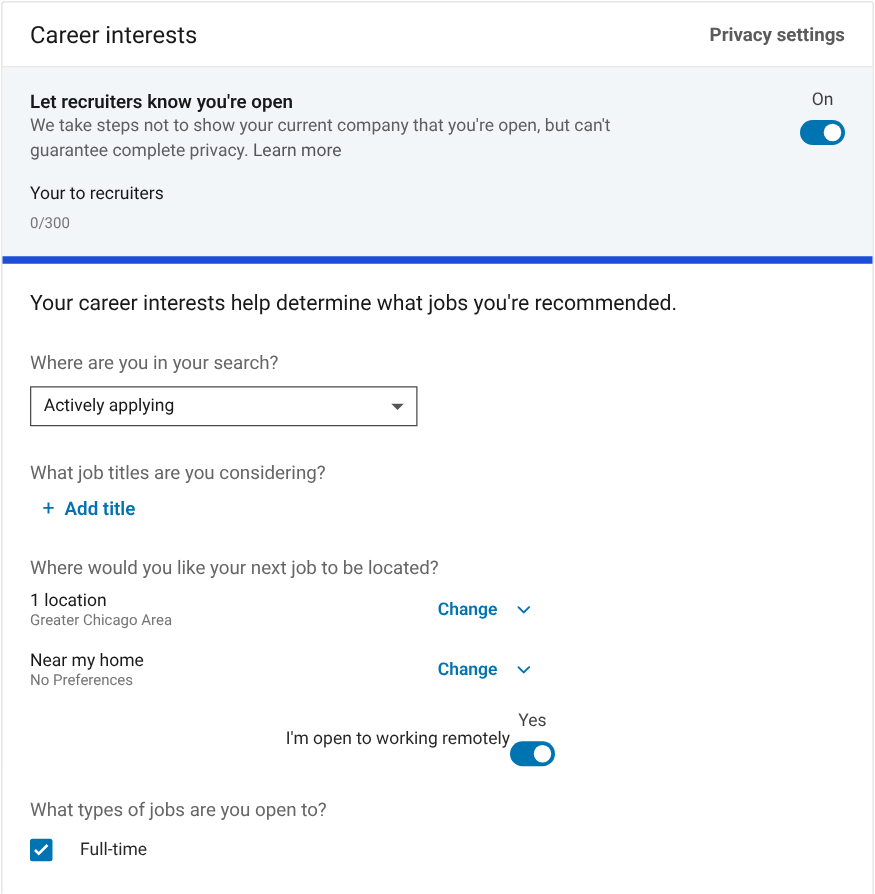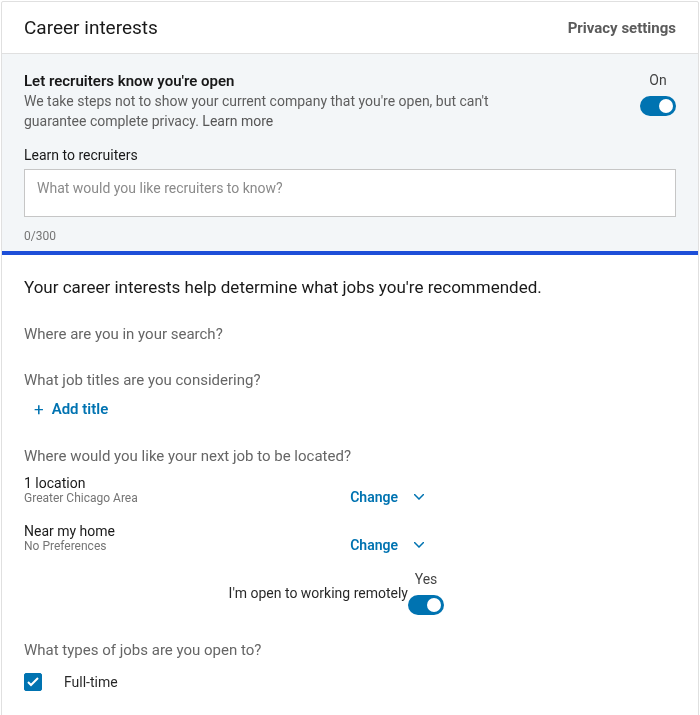--- a/index.html
+++ b/index.html
@@ -30,22 +30,22 @@
   }
   .privacy-link {
     font-size: 15px;
     color: #5b5b5b;
     font-weight: 700;
     cursor: pointer;
     text-align: center;
   }
   .gray-section {
     background: #f3f6f8;
-    padding: 18px 22px 8px 22px;
-    border-bottom: 4px solid #1d4ed8;
+    padding: 18px 22px 20px 22px;
+    border-bottom: 6px solid #1d4ed8;
   }
   .row-toggle {
     display: flex;
     justify-content: space-between;
     align-items: flex-start;
     gap: 20px;
   }
   .open-title {
     font-size: 15px;
     font-weight: 600;
@@ -160,21 +160,21 @@
     color: #0073b1;
     font-size: 15px;
     font-weight: 600;
     margin-left: 10px;
     cursor: pointer;
   }
   .plus-icon { font-size: 17px; font-weight: 400; }
   .loc-row {
     display: flex;
     justify-content: space-between;
-    align-items: flex-end;
+    align-items: center;
     width: 400px;
     margin-bottom: 18px;
   }
   .loc-title {
     font-size: 14px;
     color: rgba(0,0,0,0.9);
   }
   .loc-sub {
     font-size: 12px;
     color: #757575;
@@ -248,30 +248,35 @@
         <div class="open-desc">
           <span>We take steps not to show your current company that you're open, but can't guarantee complete privacy. </span><span class="learn-more">Learn more</span>
         </div>
       </div>
       <div class="toggle-wrap">
         <span class="toggle-label">On</span>
         <div class="toggle"></div>
       </div>
     </div>
 
-    <div class="note-label">Learn to recruiters</div>
-    <textarea class="note-box" placeholder="What would you like recruiters to know?" style=""></textarea>
+    <div class="note-label">Your to recruiters</div>
     <div class="char-count">0/300</div>
   </div>
 
   <div class="white-section">
     <div class="section-headline">Your career interests help determine what jobs you're recommended.</div>
 
     <div class="q-block">
       <div class="q-label">Where are you in your search?</div>
+      <div class="select-wrap">
+        <div class="select-box">
+          <span>Actively applying</span>
+          <span class="select-caret"></span>
+        </div>
+      </div>
     </div>
 
     <div class="q-block">
       <div class="q-label">What job titles are you considering?</div>
       <div class="add-row">
         <span class="plus-icon">+</span>
         <span>Add title</span>
       </div>
     </div>
 

